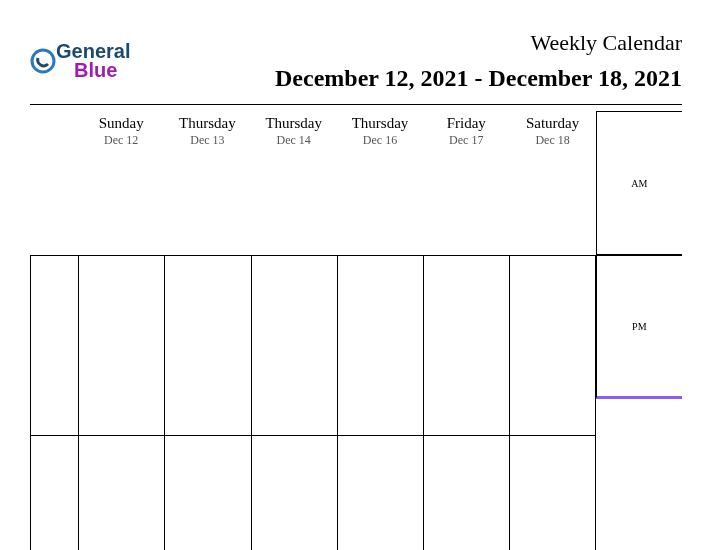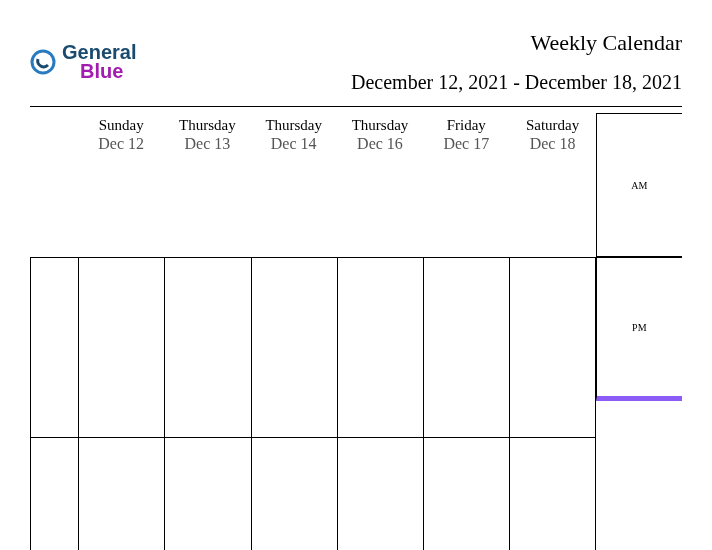--- a/index.html
+++ b/index.html
@@ -13,60 +13,59 @@
   }
   .header {
     display: flex;
     justify-content: space-between;
     align-items: center;
     margin-bottom: 12px;
   }
   .logo {
     display: flex;
     align-items: center;
-    gap: 6px;
   }
   .logo-text {
     font-family: Arial, sans-serif;
     font-weight: bold;
     font-size: 20px;
     line-height: 0.95;
   }
   .logo-general { color: #1a4a6e; display:block; }
   .logo-blue { color: #a21caf; display:block; padding-left: 18px; }
   .logo-icon {
     width: 26px;
     height: 26px;
   }
   .title-block { text-align: right; }
   .title { font-size: 22px; }
-  .subtitle { font-size: 20px; margin-top: 15px; }
+  .subtitle { font-size: 24px; margin-top: 9px; font-weight: bold; }
   .divider { border: none; border-top: 1px solid #000; margin: 4px 0 6px 0; }
   .grid {
     display: grid;
     grid-template-columns: 48px repeat(7, 1fr);
     width: 100%;
   }
   .head-cell {
     text-align: center;
     padding: 4px 0 10px 0;
   }
   .day-name { font-size: 15px; }
-  .day-date { font-size: 16px; color: #555; margin-top: 1px; }
+  .day-date { font-size: 12px; color: #555; margin-top: 1px; }
   .time-label {
     border-top: 1px solid #000;
     border-bottom: 1px solid #000;
     border-left: 1px solid #000;
     font-size: 10px;
     display: flex;
     align-items: center;
     justify-content: center;
     height: 144px;
   }
-  .time-label.last { border-bottom: 5px solid #8b5cf6; text-align: right; }
+  .time-label.last { border-bottom: 3px solid #8b5cf6; text-align: right; }
   .slot {
     border-top: 1px solid #000;
     border-left: 1px solid #000;
     height: 180px;
   }
   .slot.last-col { border-right: 1px solid #000; }
   .slot.last-row { border-bottom: 1px solid #000; }
   .corner { }
 </style>
 </head>

